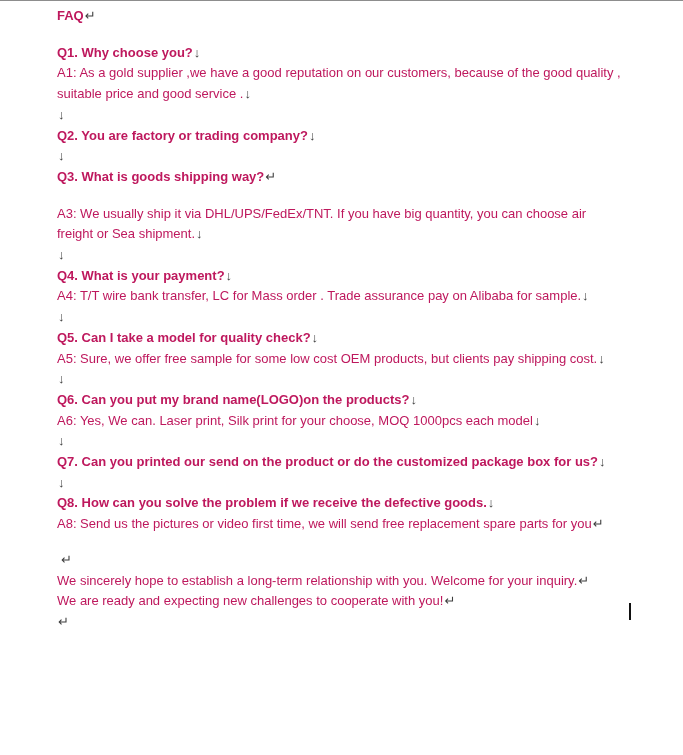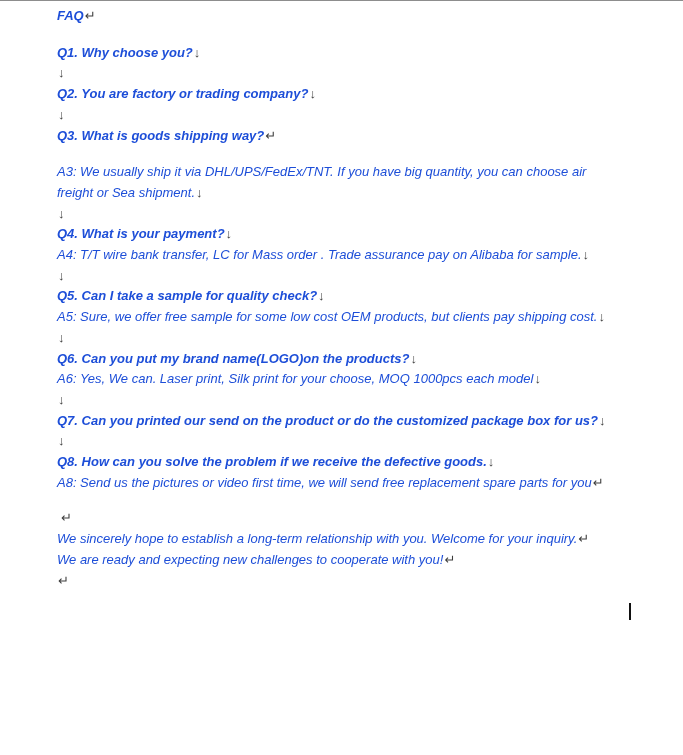--- a/index.html
+++ b/index.html
@@ -19,21 +19,21 @@
   .content {
     padding: 5px 58px 0 57px;
   }
   .ln {
     font-size: 13px;
     line-height: 20.7px;
     min-height: 20.7px;
     color: #1c1c1c;
     word-wrap: break-word;
   }
-  .t { color: #1d4ed8; font-style: italic; }
+  .t { color: #be185d; }
   .t.b { font-weight: bold; }
   .m {
     color: #3d3d3d;
     padding-left: 1px;
   }
   .sp { height: 16px; }
   .sp2 { height: 15px; }
   .ind { padding-left: 3px; }
   .cursor {
     position: absolute;
@@ -48,37 +48,38 @@
 <body>
 
 <div class="page">
   <div class="content">
 
     <p class="ln"><span class="t b">FAQ</span><span class="m">↵</span></p>
 
     <div class="sp"></div>
 
     <p class="ln"><span class="t b">Q1. Why choose you?</span><span class="m">↓</span></p>
+    <p class="ln"><span class="t">A1: As a gold supplier ,we have a good reputation on our customers, because of the good quality , suitable price and good service .</span><span class="m">↓</span></p>
     <p class="ln"><span class="t"></span><span class="m">↓</span></p>
 
     <p class="ln"><span class="t b">Q2. You are factory or trading company?</span><span class="m">↓</span></p>
     <p class="ln"><span class="t"></span><span class="m">↓</span></p>
 
     <p class="ln"><span class="t b">Q3. What is goods shipping way?</span><span class="m">↵</span></p>
 
     <div class="sp"></div>
 
     <p class="ln"><span class="t">A3: We usually ship it via DHL/UPS/FedEx/TNT. If you have big quantity, you can choose air freight or Sea shipment.</span><span class="m">↓</span></p>
     <p class="ln"><span class="t"></span><span class="m">↓</span></p>
 
     <p class="ln"><span class="t b">Q4. What is your payment?</span><span class="m">↓</span></p>
     <p class="ln"><span class="t">A4: T/T wire bank transfer, LC for Mass order . Trade assurance pay on Alibaba for sample.</span><span class="m">↓</span></p>
     <p class="ln"><span class="t"></span><span class="m">↓</span></p>
 
-    <p class="ln"><span class="t b">Q5. Can I take a sample for quality check?</span><span class="m">↓</span></p>
+    <p class="ln"><span class="t b">Q5. Can I take a model for quality check?</span><span class="m">↓</span></p>
     <p class="ln"><span class="t">A5: Sure, we offer free sample for some low cost OEM products, but clients pay shipping cost.</span><span class="m">↓</span></p>
     <p class="ln"><span class="t"></span><span class="m">↓</span></p>
 
     <p class="ln"><span class="t b">Q6. Can you put my brand name(LOGO)on the products?</span><span class="m">↓</span></p>
     <p class="ln"><span class="t">A6: Yes, We can. Laser print, Silk print for your choose, MOQ 1000pcs each model</span><span class="m">↓</span></p>
     <p class="ln"><span class="t"></span><span class="m">↓</span></p>
 
     <p class="ln"><span class="t b">Q7. Can you printed our send on the product or do the customized package box for us?</span><span class="m">↓</span></p>
     <p class="ln"><span class="t"></span><span class="m">↓</span></p>
 

